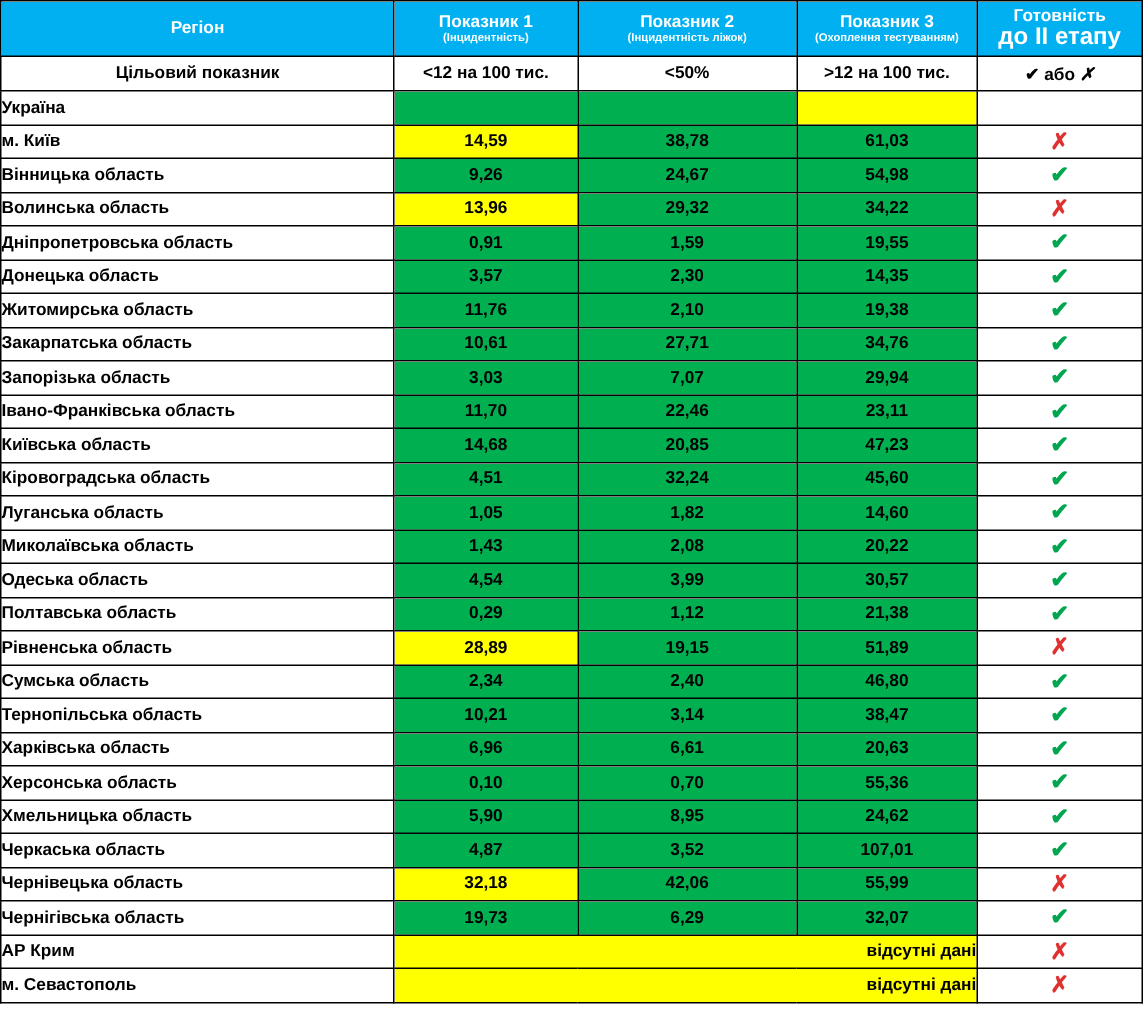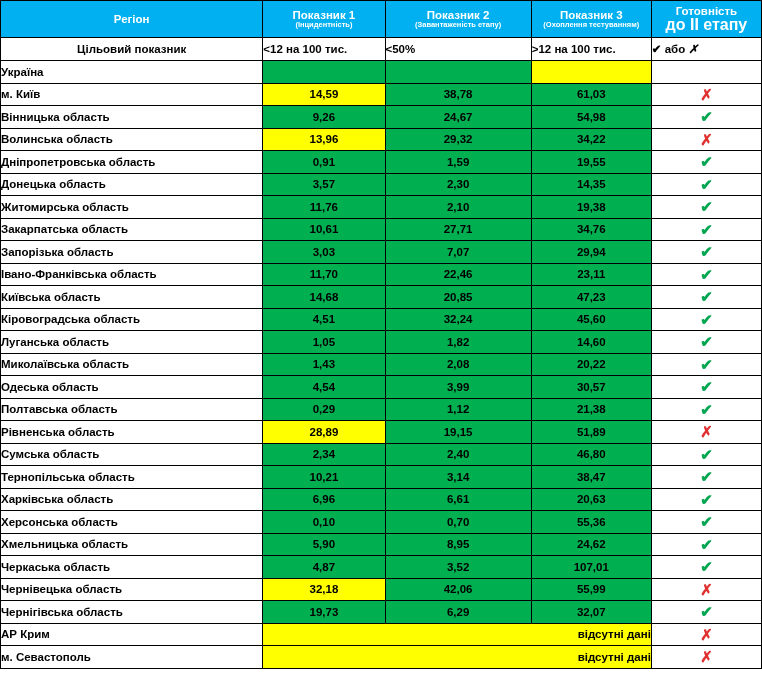--- a/index.html
+++ b/index.html
@@ -45,20 +45,21 @@
   }
   .hdr-main { display: block; font-size: 11.5px; text-align: center; }
   .hdr-sub { display: block; font-size: 7.5px; font-weight: bold; }
   .hdr-ready-l1 { display: block; font-size: 11.5px; }
   .hdr-ready-l2 { display: block; font-size: 16px; }
 
   
   tr.target-row td {
     background: #ffffff;
     font-weight: bold;
+    text-align: center;
     height: 22px;
     font-size: 11.5px;
   }
   tr.target-row td.region-cell {
     text-align: center;
   }
   .chk-mark { color: #000000; font-weight: bold; }
   .x-mark-blk { color: #000000; font-weight: bold; font-style: italic; }
 
   
@@ -118,21 +119,21 @@
     <tr class="header-row">
       <th>
         <span class="hdr-main">Регіон</span>
       </th>
       <th>
         <span class="hdr-main">Показник 1</span>
         <span class="hdr-sub">(Інцидентність)</span>
       </th>
       <th>
         <span class="hdr-main">Показник 2</span>
-        <span class="hdr-sub">(Завантаженість етапу)</span>
+        <span class="hdr-sub">(Інцидентність ліжок)</span>
       </th>
       <th>
         <span class="hdr-main">Показник 3</span>
         <span class="hdr-sub">(Охоплення тестуванням)</span>
       </th>
       <th>
         <span class="hdr-ready-l1">Готовність</span>
         <span class="hdr-ready-l2">до ІІ етапу</span>
       </th>
     </tr>

